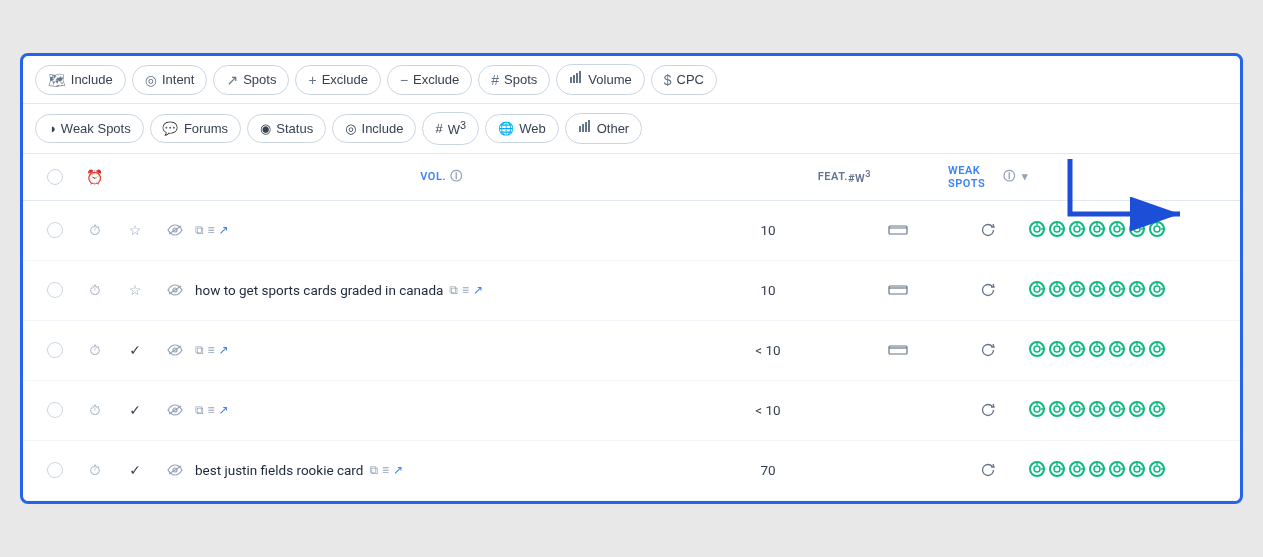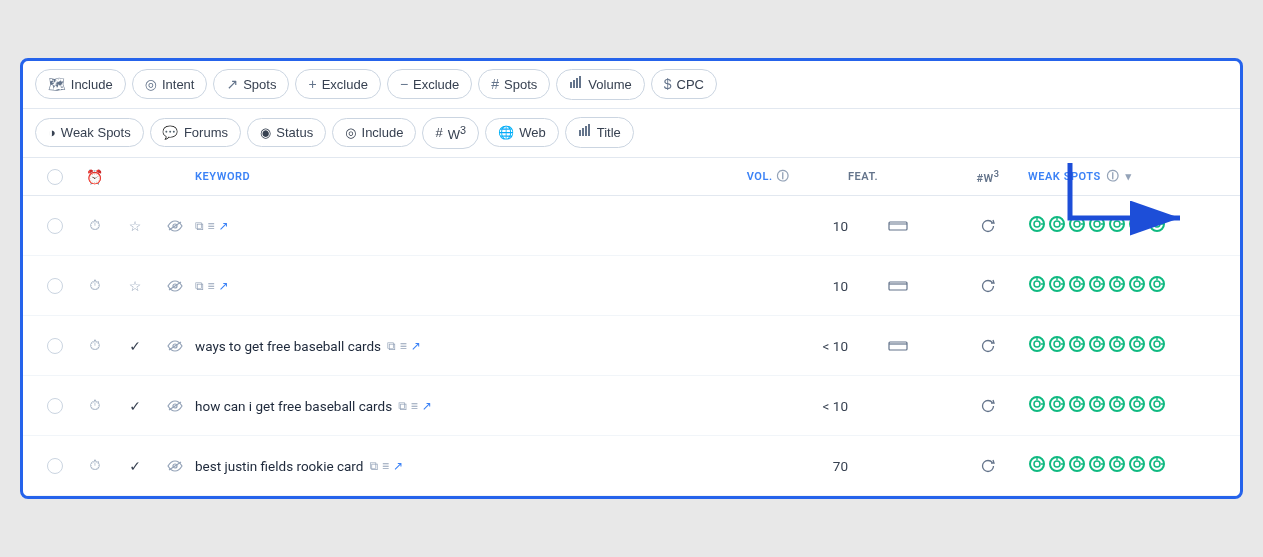--- a/index.html
+++ b/index.html
@@ -105,21 +105,21 @@
       display: flex;
       align-items: center;
       gap: 4px;
       color: #94a3b8;
       font-size: 12px;
     }
     .keyword-actions span { cursor: pointer; }
     .vol-cell {
       font-size: 13.5px;
       color: #374151;
-      text-align: right;
+      text-align: center;
     }
     .feat-cell {
       display: flex;
       align-items: center;
       justify-content: center;
       color: #64748b;
       font-size: 14px;
     }
     .refresh-cell {
       display: flex;
@@ -231,21 +231,21 @@
     </button>
     <button class="second-bar-btn">
       <span class="icon">
         <svg width="14" height="14" viewBox="0 0 14 14" fill="none">
             <rect x="1" y="6" width="2" height="6" fill="#64748b"></rect>
             <rect x="4" y="4" width="2" height="8" fill="#64748b"></rect>
             <rect x="7" y="2" width="2" height="10" fill="#64748b"></rect>
             <rect x="10" y="0" width="2" height="12" fill="#64748b"></rect>
           </svg>
       </span>
-      <span>Title</span>
+      <span>Other</span>
     </button>
   </div>
 
   <div style="position:relative;">
 
     <div style="position:absolute; top:0; right:30px; z-index:10; pointer-events:none;">
       <svg width="200" height="90" viewBox="0 0 200 90">
         <defs>
           <marker id="arrowhead" markerWidth="10" markerHeight="7" refX="10" refY="3.5" orient="auto">
             <polygon points="0 0, 10 3.5, 0 7" fill="#1d4ed8"></polygon>
@@ -255,27 +255,26 @@
       </svg>
     </div>
 
     <div class="table-header">
       <div class="checkbox-cell">
         <div class="checkbox"></div>
       </div>
       <div class="cell-icon">⏰</div>
       <div></div>
       <div></div>
-      <div class="col-label" style="color:#3b82f6;">KEYWORD</div>
       <div class="col-label" style="text-align:center; display:flex; align-items:center; justify-content:center; gap:4px;">
         <span style="color:#3b82f6;">VOL.</span>
         <span style="color:#94a3b8; font-size:12px;">ⓘ</span>
       </div>
-      <div class="col-label" style="text-align:left;">FEAT.</div>
-      <div class="col-label" style="text-align:center;">
+      <div class="col-label" style="text-align:right;">FEAT.</div>
+      <div class="col-label" style="">
         #W<sup>3</sup>
       </div>
       <div class="col-label header-right-area" style="color:#3b82f6;">
         <span>WEAK SPOTS</span>
         <span style="color:#94a3b8; font-size:12px;">ⓘ</span>
         <span style="color:#94a3b8; font-size:11px;">▾</span>
       </div>
     </div>
 
     <div>
@@ -366,20 +365,21 @@
         <div class="cell-icon" style="color:#94a3b8;">⏱</div>
         <div class="cell-icon" style="color:#94a3b8;">☆</div>
         <div class="cell-icon" style="color:#94a3b8;">
           <svg width="16" height="12" viewBox="0 0 16 12" fill="none">
               <path d="M8 1C4 1 1 6 1 6s3 5 7 5 7-5 7-5S12 1 8 1z" stroke="#94a3b8" stroke-width="1.2" fill="none"></path>
               <circle cx="8" cy="6" r="2" stroke="#94a3b8" stroke-width="1.2" fill="none"></circle>
               <line x1="2" y1="10" x2="14" y2="2" stroke="#94a3b8" stroke-width="1.2"></line>
             </svg>
         </div>
         <div class="keyword-cell">
+          <span>how to get sports cards graded in canada</span>
           <span class="keyword-actions">
             <span>⧉</span>
             <span>≡</span>
             <span style="color:#3b82f6;">↗</span>
           </span>
         </div>
         <div class="vol-cell">10</div>
         <div class="feat-cell">
           <svg width="20" height="14" viewBox="0 0 20 14" fill="none">
               <rect x="1" y="3" width="18" height="8" rx="1" stroke="#64748b" stroke-width="1.2" fill="none"></rect>
@@ -445,21 +445,20 @@
         <div class="cell-icon" style="color:#94a3b8;">⏱</div>
         <div class="cell-icon" style="color:#374151;">✓</div>
         <div class="cell-icon" style="color:#94a3b8;">
           <svg width="16" height="12" viewBox="0 0 16 12" fill="none">
               <path d="M8 1C4 1 1 6 1 6s3 5 7 5 7-5 7-5S12 1 8 1z" stroke="#94a3b8" stroke-width="1.2" fill="none"></path>
               <circle cx="8" cy="6" r="2" stroke="#94a3b8" stroke-width="1.2" fill="none"></circle>
               <line x1="2" y1="10" x2="14" y2="2" stroke="#94a3b8" stroke-width="1.2"></line>
             </svg>
         </div>
         <div class="keyword-cell">
-          <span>ways to get free baseball cards</span>
           <span class="keyword-actions">
             <span>⧉</span>
             <span>≡</span>
             <span style="color:#3b82f6;">↗</span>
           </span>
         </div>
         <div class="vol-cell">&lt; 10</div>
         <div class="feat-cell">
           <svg width="20" height="14" viewBox="0 0 20 14" fill="none">
               <rect x="1" y="3" width="18" height="8" rx="1" stroke="#64748b" stroke-width="1.2" fill="none"></rect>
@@ -525,21 +524,20 @@
         <div class="cell-icon" style="color:#94a3b8;">⏱</div>
         <div class="cell-icon" style="color:#374151;">✓</div>
         <div class="cell-icon" style="color:#94a3b8;">
           <svg width="16" height="12" viewBox="0 0 16 12" fill="none">
               <path d="M8 1C4 1 1 6 1 6s3 5 7 5 7-5 7-5S12 1 8 1z" stroke="#94a3b8" stroke-width="1.2" fill="none"></path>
               <circle cx="8" cy="6" r="2" stroke="#94a3b8" stroke-width="1.2" fill="none"></circle>
               <line x1="2" y1="10" x2="14" y2="2" stroke="#94a3b8" stroke-width="1.2"></line>
             </svg>
         </div>
         <div class="keyword-cell">
-          <span>how can i get free baseball cards</span>
           <span class="keyword-actions">
             <span>⧉</span>
             <span>≡</span>
             <span style="color:#3b82f6;">↗</span>
           </span>
         </div>
         <div class="vol-cell">&lt; 10</div>
         <div class="feat-cell"></div>
         <div class="refresh-cell">
           <svg width="16" height="16" viewBox="0 0 16 16" fill="none">

